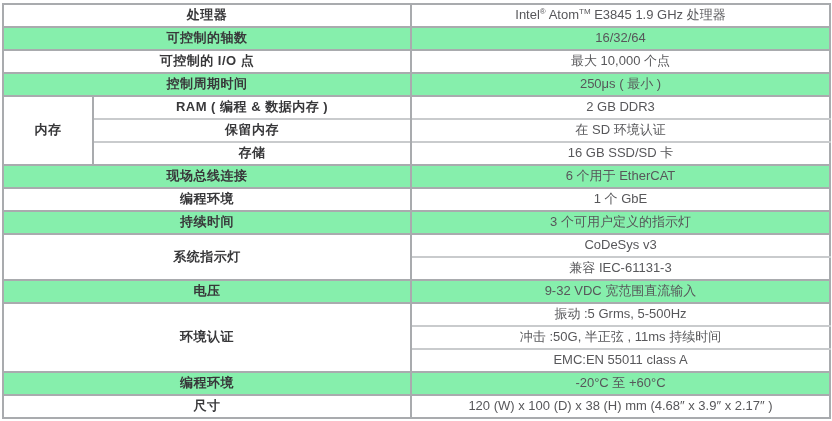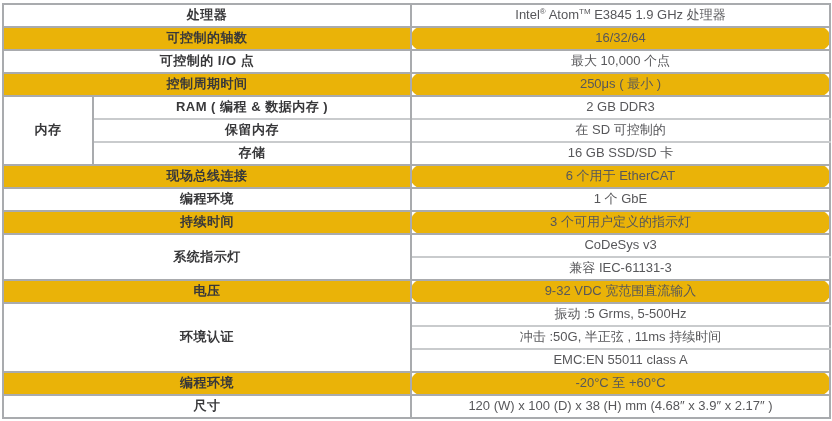--- a/index.html
+++ b/index.html
@@ -9,22 +9,22 @@
     width:827px;height:415px;
     border-collapse:collapse;table-layout:fixed;
     border:2px solid #a9abae;
   }
   td{
     padding:0 8px;text-align:center;vertical-align:middle;
     font-size:13px;line-height:1.1;white-space:nowrap;overflow:hidden;
   }
   tr{height:23px;}
   td.lab{font-weight:bold;color:#38383a;letter-spacing:0.5px;}
-  td.val{font-weight:normal;color:#57575a;border-radius:10px;}
-  .gray{background:#eab308;}
+  td.val{font-weight:normal;color:#57575a;}
+  .gray{background:#86efac;}
   .white{background:#ffffff;}
   .bt{border-top:2px solid #a9abae;}   
   .btl{border-top:2px solid #c9cbcd;margin-left:14px;}  
   .bl{border-left:2px solid #a9abae;}  
   sup.mark{font-size:8px;line-height:0;vertical-align:super;}
 </style>
 </head>
 <body>
 
 <table class="spec">
@@ -55,21 +55,21 @@
     <td class="val bt bl">250μs ( 最小 )</td>
   </tr>
 
   <tr class="white">
     <td class="lab bt" rowspan="3">内存</td>
     <td class="lab bt bl">RAM ( 编程 &amp; 数据内存 )</td>
     <td class="val bt bl">2 GB DDR3</td>
   </tr>
   <tr class="white">
     <td class="lab btl bl">保留内存</td>
-    <td class="val btl bl">在 SD 可控制的</td>
+    <td class="val btl bl">在 SD 环境认证</td>
   </tr>
   <tr class="white">
     <td class="lab btl bl">存储</td>
     <td class="val btl bl">16 GB SSD/SD 卡</td>
   </tr>
 
   <tr class="gray">
     <td class="lab bt" colspan="2">现场总线连接</td>
     <td class="val bt bl">6 个用于 EtherCAT</td>
   </tr>

